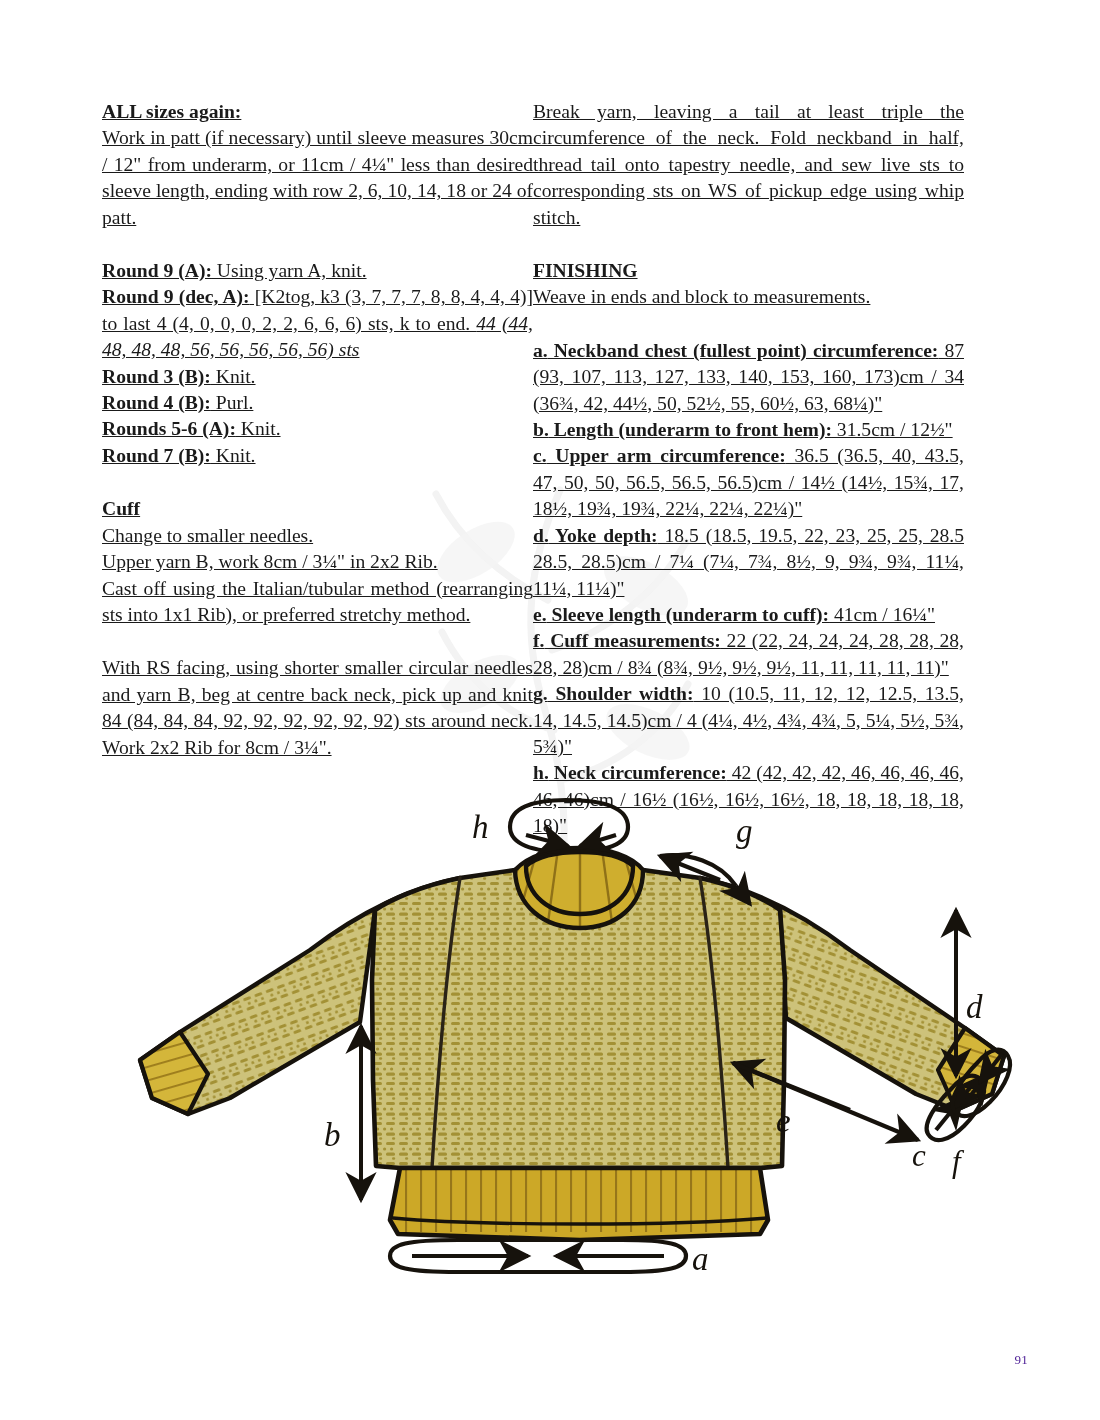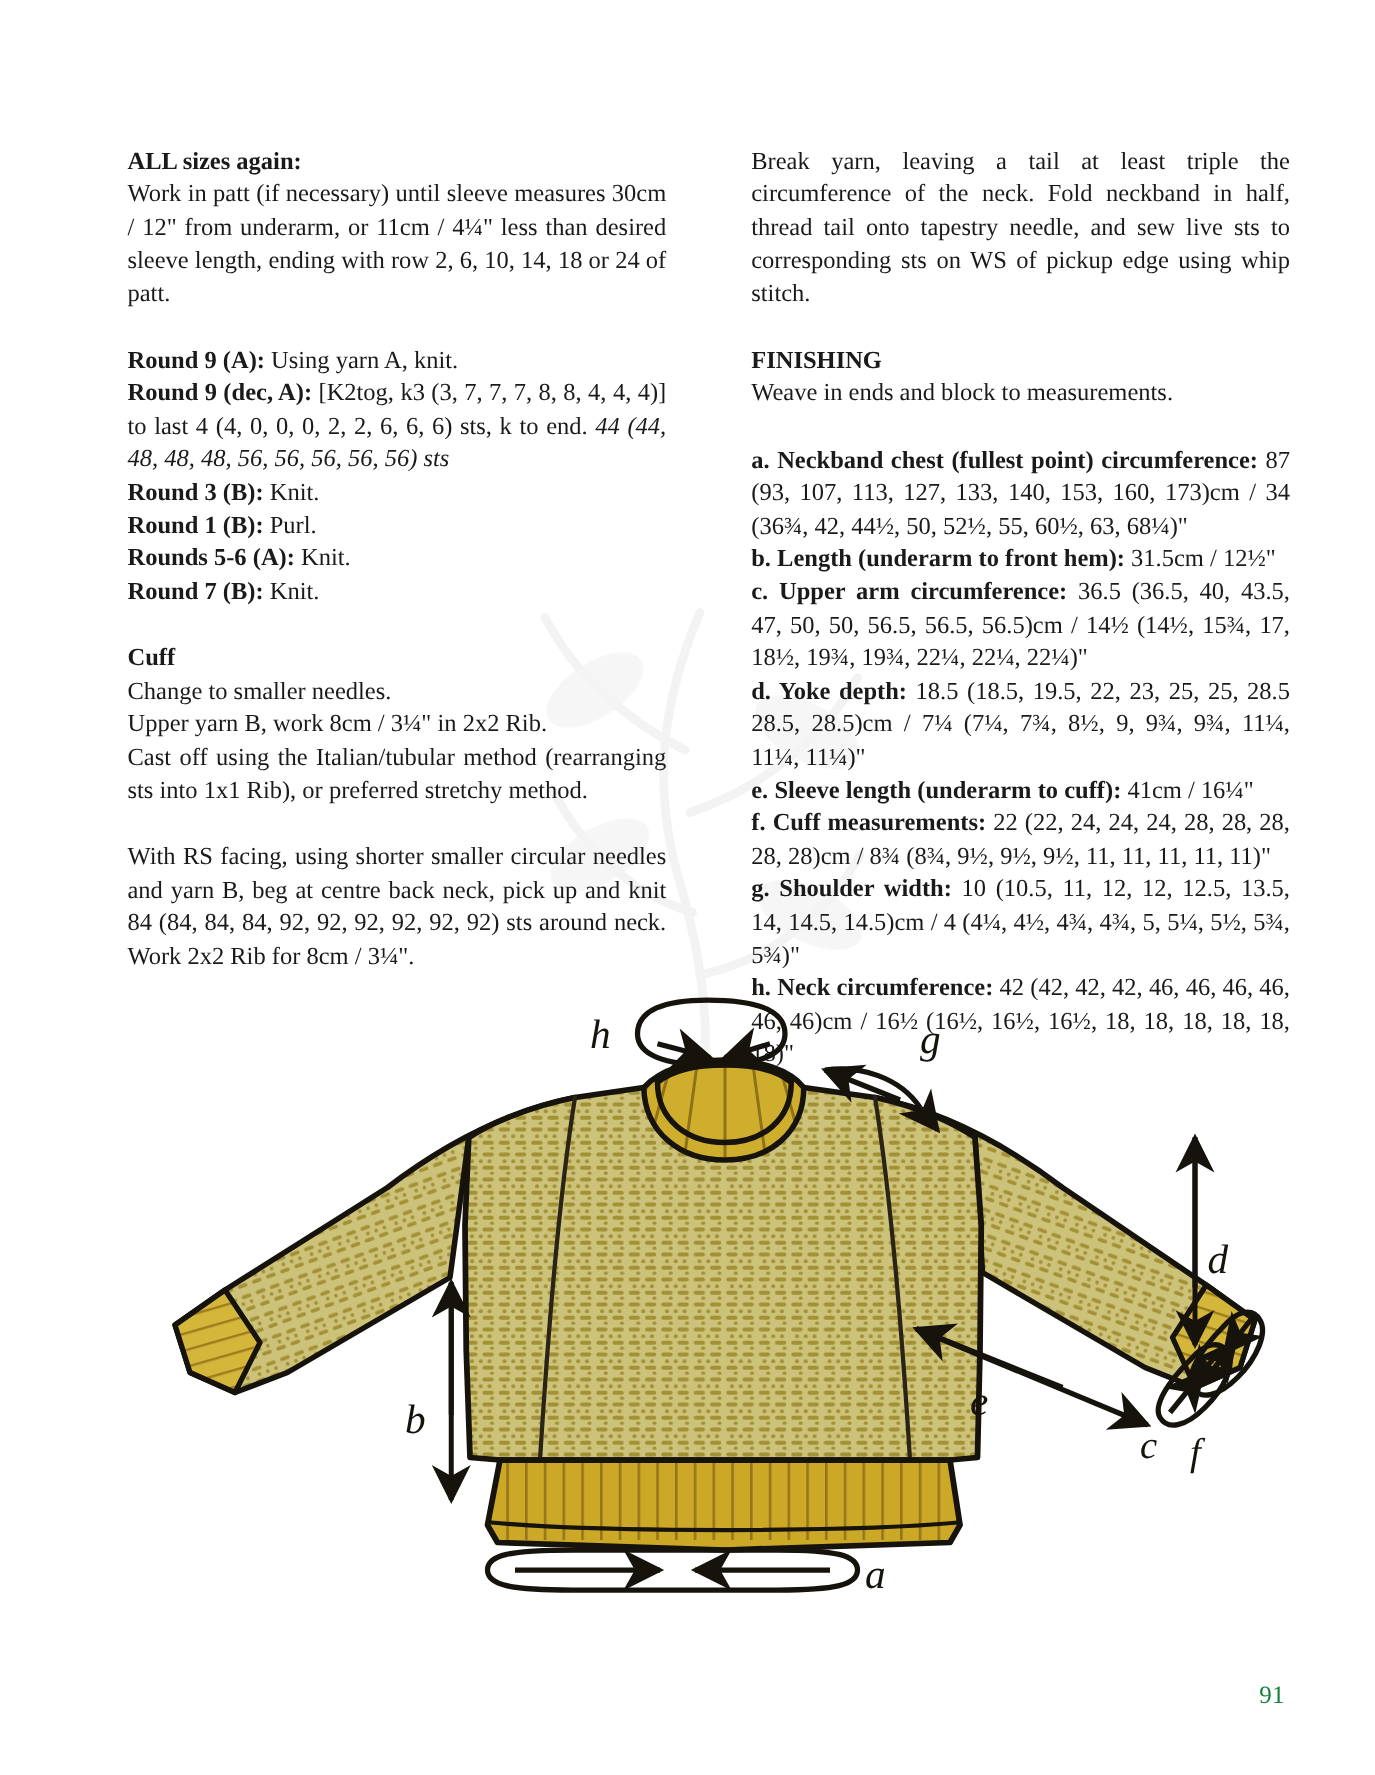--- a/index.html
+++ b/index.html
@@ -32,24 +32,24 @@
   #page {
     position: absolute;
     inset: 0;
     z-index: 1;
   }
 
   
   #columns {
     position: absolute;
     left: 102px;
-    top: 117px;
+    top: 99px;
     width: 930px;
     display: flex;
-    gap: 68px;
+    text-decoration: underline;
   }
   .col {
     width: 431px;
   }
   .col p {
     margin: 0;
     font-size: 19.6px;
     line-height: 26.4px;
     text-align: left;
   }
@@ -72,22 +72,22 @@
     height: 500px;
     z-index: 2;
   }
   #figure svg { display: block; }
 
   
   #folio {
     position: absolute;
     right: 72px;
     bottom: 52px;
-    font-size: 20px;
-    color: #15803d;
+    font-size: 13px;
+    color: #4c1d95;
     letter-spacing: 0.3px;
   }
 </style>
 </head>
 <body>
 
 <svg id="watermark" viewBox="0 0 360 420" xmlns="http://www.w3.org/2000/svg" aria-hidden="true">
   <g fill="none" stroke="#6b6b6b" stroke-width="7" stroke-linecap="round">
     <path d="M180 10 C150 80 140 150 165 230 C185 300 190 360 178 415"></path>
     <path d="M168 120 C120 96 80 60 56 14"></path>
@@ -113,21 +113,21 @@
       <p class="just">Work in patt (if necessary) until sleeve measures 30cm / 12" from underarm, or 11cm / 4¼" less than desired sleeve length, ending with row 2, 6, 10, 14, 18 or 24 of patt.</p>
 
       <div class="gap-md"></div>
 
       <p><span class="bd">Round 9 (A):</span><span> Using yarn A, knit.</span></p>
 
       <p class="just"><span class="bd">Round 9 (dec, A):</span><span> [K2tog, k3 (3, 7, 7, 7, 8, 8, 4, 4, 4)] to last 4 (4, 0, 0, 0, 2, 2, 6, 6, 6) sts, k to end. </span><span class="it">44 (44, 48, 48, 48, 56, 56, 56, 56, 56) sts</span></p>
 
       <p><span class="bd">Round 3 (B):</span><span> Knit.</span></p>
 
-      <p><span class="bd">Round 1 (B):</span><span> Purl.</span></p>
+      <p><span class="bd">Round 4 (B):</span><span> Purl.</span></p>
 
       <p><span class="bd">Rounds 5-6 (A):</span><span> Knit.</span></p>
 
       <p><span class="bd">Round 7 (B):</span><span> Knit.</span></p>
 
       <div class="gap-md"></div>
 
       <p class="hd">Cuff</p>
       <p>Change to smaller needles.</p>
       <p>Upper yarn B, work 8cm / 3¼" in 2x2 Rib.</p>

